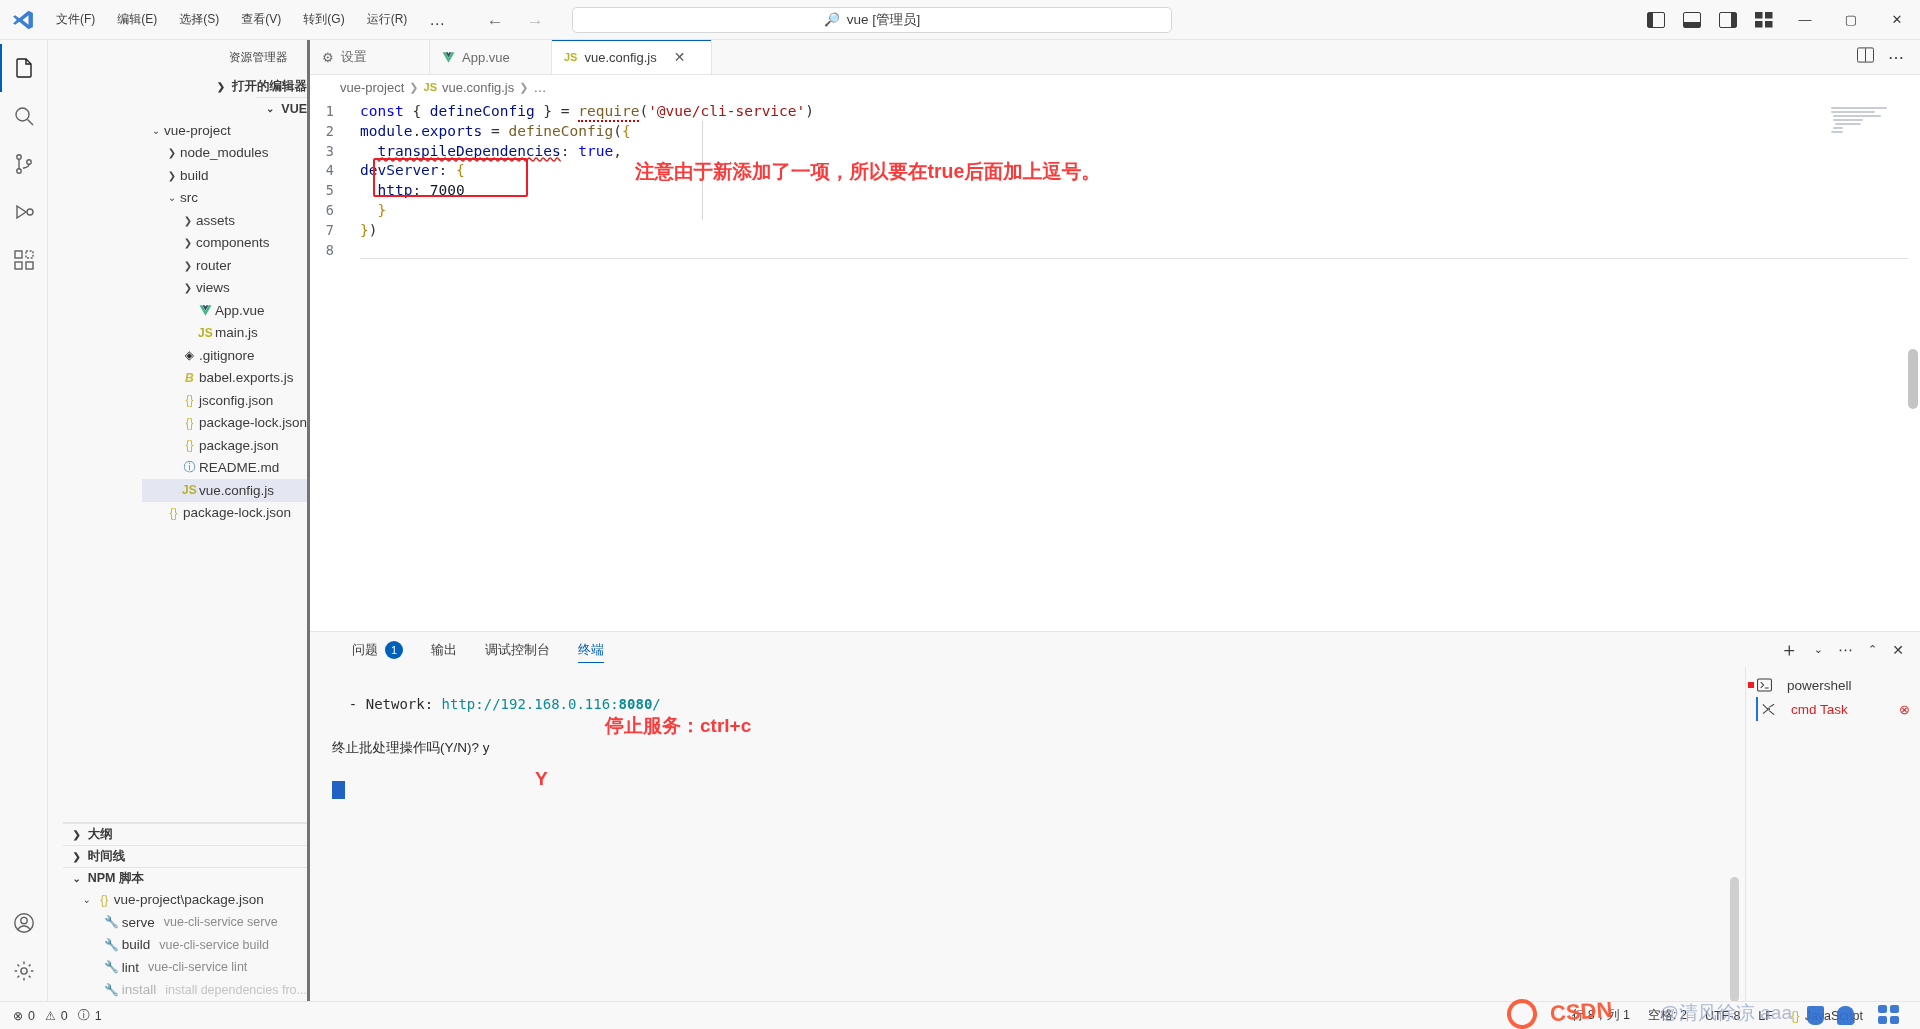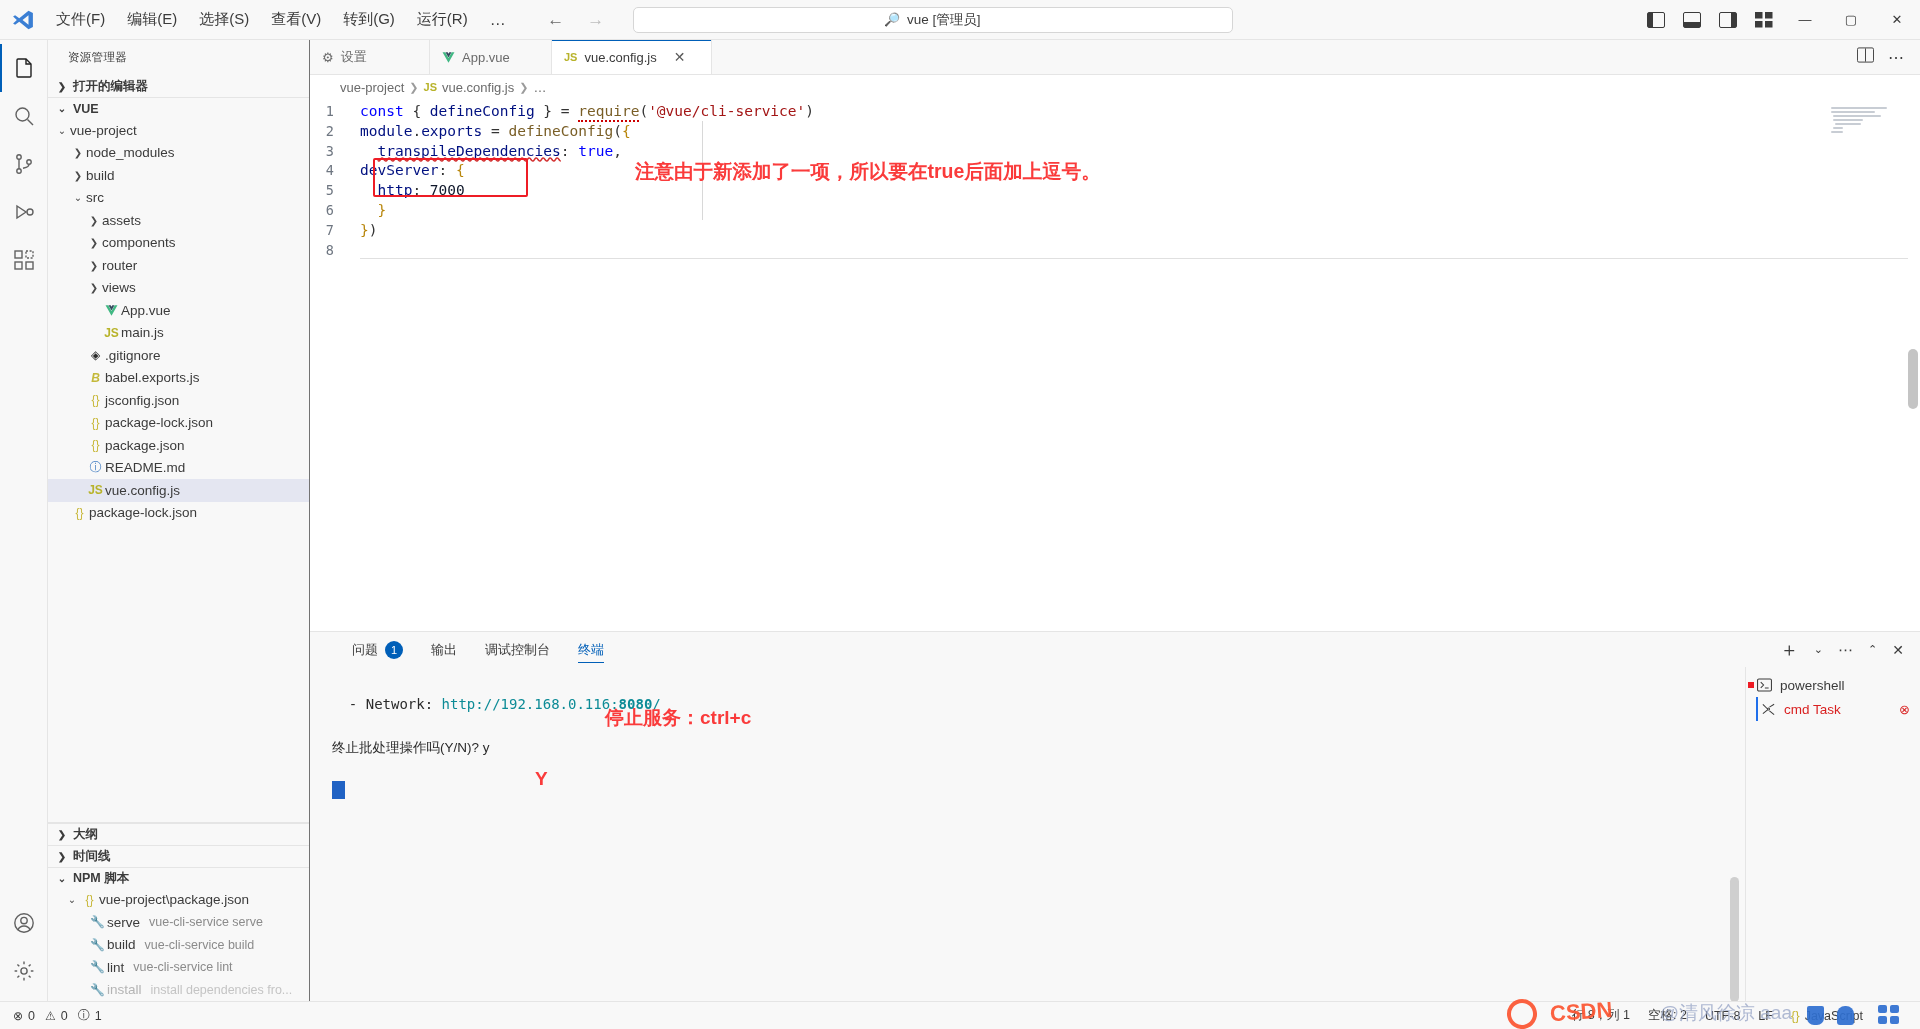--- a/index.html
+++ b/index.html
@@ -13,21 +13,21 @@
 
   
   .titlebar {
     height:40px; min-height:40px; display:flex; align-items:center;
     background:#f8f8f8; border-bottom:1px solid #e5e5e5; position:relative;
   }
   .vscode-logo { width:46px; display:flex; align-items:center; justify-content:center; }
   .vscode-logo svg { width:22px; height:22px; }
   .menubar { display:flex; align-items:center; gap:2px; }
   .menu-item {
-    padding:4px 10px; font-size:15px; color:#3b3b3b; border-radius:4px;
+    padding:4px 10px; font-size:12px; color:#3b3b3b; border-radius:4px;
     cursor:default; white-space:nowrap;
   }
   .menu-dots { padding:4px 10px; font-size:16px; color:#3b3b3b; letter-spacing:1px; }
 
   .nav-arrows { display:flex; align-items:center; gap:18px; margin-left:28px; }
   .nav-arrow { font-size:17px; color:#6b6b6b; width:22px; text-align:center; cursor:default; }
   .nav-arrow.dim { color:#bdbdbd; }
 
   .search-box {
     flex:0 0 auto; width:600px; height:26px; margin-left:26px;
@@ -56,22 +56,22 @@
   }
   .act-ico.active { color:#1f1f1f; }
   .act-ico.active:before {
     content:""; position:absolute; left:0; top:0; bottom:0; width:2px; background:#005fb8;
   }
   .act-ico svg { width:24px; height:24px; }
   .act-spacer { flex:1; }
 
   
   .sidebar {
-    width:262px; background:#f8f8f8; border-right:1px solid #737373;
-    display:flex; flex-direction:column; min-height:0;
+    width:262px; background:#f8f8f8; border-right:3px solid #737373;
+    display:flex; flex-direction:column; min-height:0;align-items:flex-end;
   }
   .sb-header {
     height:35px; display:flex; align-items:center; padding:0 8px 0 20px;
     font-size:11.5px; letter-spacing:.3px; color:#3b3b3b;
   }
   .sb-header .dots { margin-left:auto; font-size:15px; color:#3b3b3b; padding-right:6px; }
   .sb-section-head {
     height:22px; display:flex; align-items:center; font-size:12.5px; font-weight:bold;
     color:#3b3b3b; padding-left:6px; gap:3px; border-top:1px solid #e5e5e5;
   }
@@ -185,21 +185,21 @@
   .t-note { position:absolute; color:#fa3b3b; font-size:19px; font-weight:bold; font-family:"Liberation Sans",sans-serif; }
   .star-block { display:flex; }
   .star-bar { width:4px; background:#1f6feb; margin-right:8px; }
   .star-col { color:#2b2b2b; width:14px; }
   .blue-cursor { width:13px; height:18px; background:#2062c4; display:inline-block; }
   .term-scroll { position:absolute; right:6px; top:40px; width:9px; height:300px; }
   .term-scroll .thumb { position:absolute; left:0; width:9px; background:#cfcfcf; border-radius:5px; }
 
   .term-list { width:175px; border-left:1px solid #e5e5e5; padding-top:6px; }
   .term-item {
-    height:24px; display:flex; align-items:center; gap:7px; font-size:13.5px; color:#3b3b3b;
+    height:24px; display:flex; align-items:center; gap:14px; font-size:13.5px; color:#3b3b3b;
     padding-left:10px; position:relative;
   }
   .term-item .dot-red { position:absolute; left:2px; width:6px; height:6px; background:#ee1c25; }
   .term-item.active { }
   .term-item.active:before { content:""; position:absolute; left:10px; top:0; bottom:0; width:2px; background:#1f6feb; }
   .term-item.task { color:#d92121; padding-left:14px; }
   .term-item .tico { width:17px; display:flex; align-items:center; justify-content:center; }
   .term-item .tico svg { width:15px; height:14px; }
   .term-kill { margin-left:auto; padding-right:10px; color:#d92121; font-size:13px; }
 
@@ -655,21 +655,21 @@
           <div class="terminal">
             <div class="tline">  - Network: <span class="t-url">http://192.168.0.116:</span><span class="t-bold">8080</span><span class="t-url">/</span></div>
             <div class="tline"> </div>
             <div class="tline" style="font-family:'Liberation Sans',sans-serif;font-size:13.5px"><span>终止批处理操作吗(Y/N)? y</span></div>
             <div class="tline"> </div>
             <div class="star-block">
               <div class="star-bar"></div>
             </div>
             <div class="tline"><span class="blue-cursor"></span></div>
 
-            <div class="t-note" style="left:295px; top:40px;">停止服务：ctrl+c</div>
+            <div class="t-note" style="left:295px; top:48px;">停止服务：ctrl+c</div>
             <div class="t-note" style="left:225px; top:101px;">Y</div>
 
             <div class="term-scroll">
               <div class="thumb" style="top:170px; height:125px;"></div>
             </div>
           </div>
 
           <div class="term-list">
             <div class="term-item">
               <span class="dot-red"></span>

